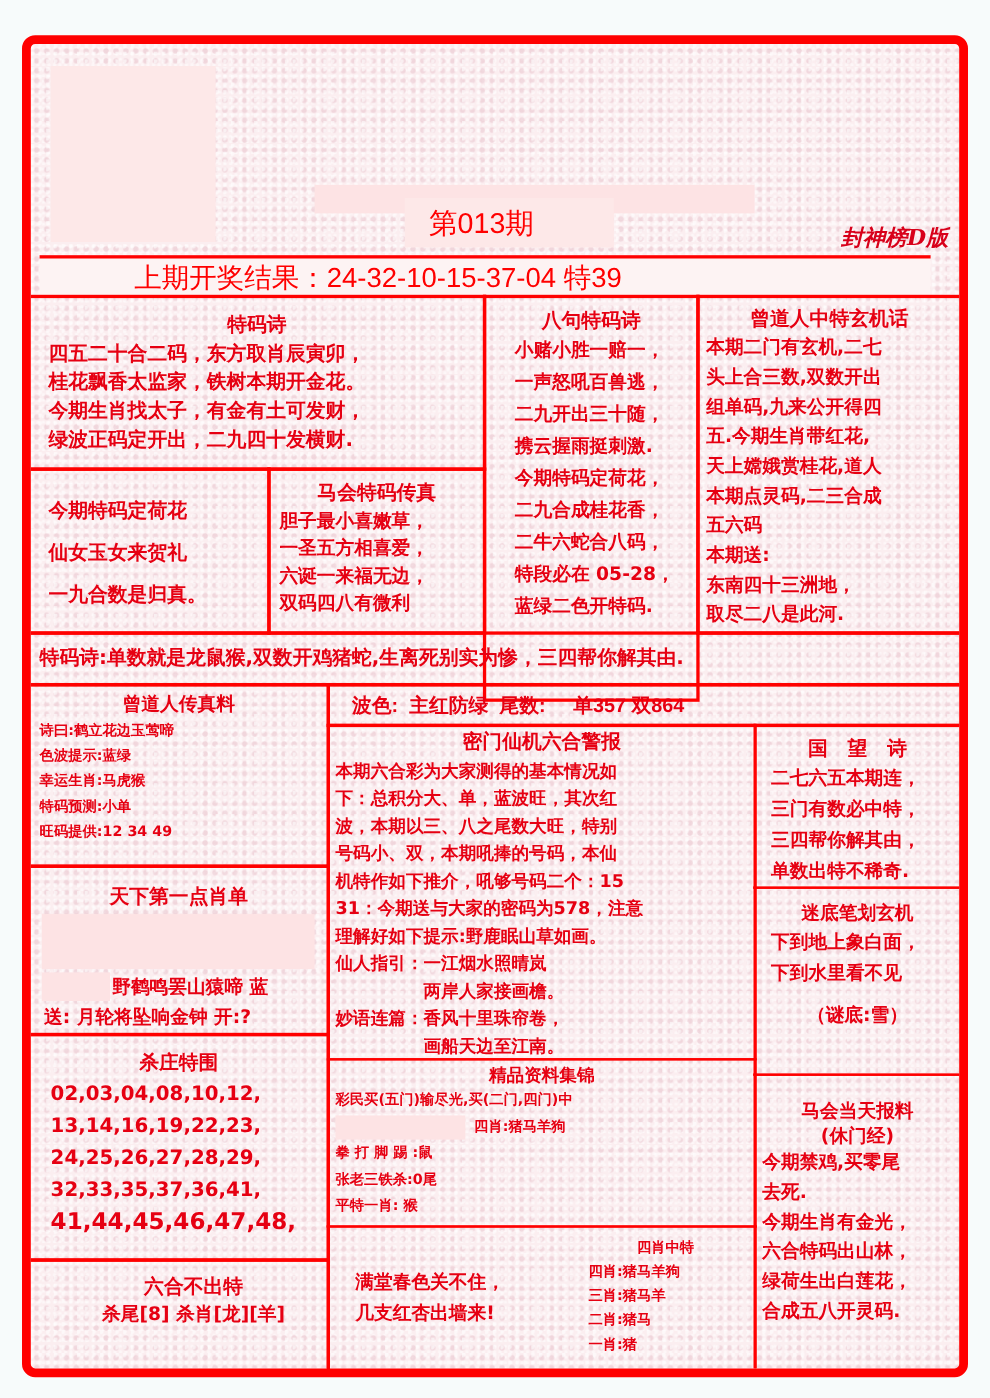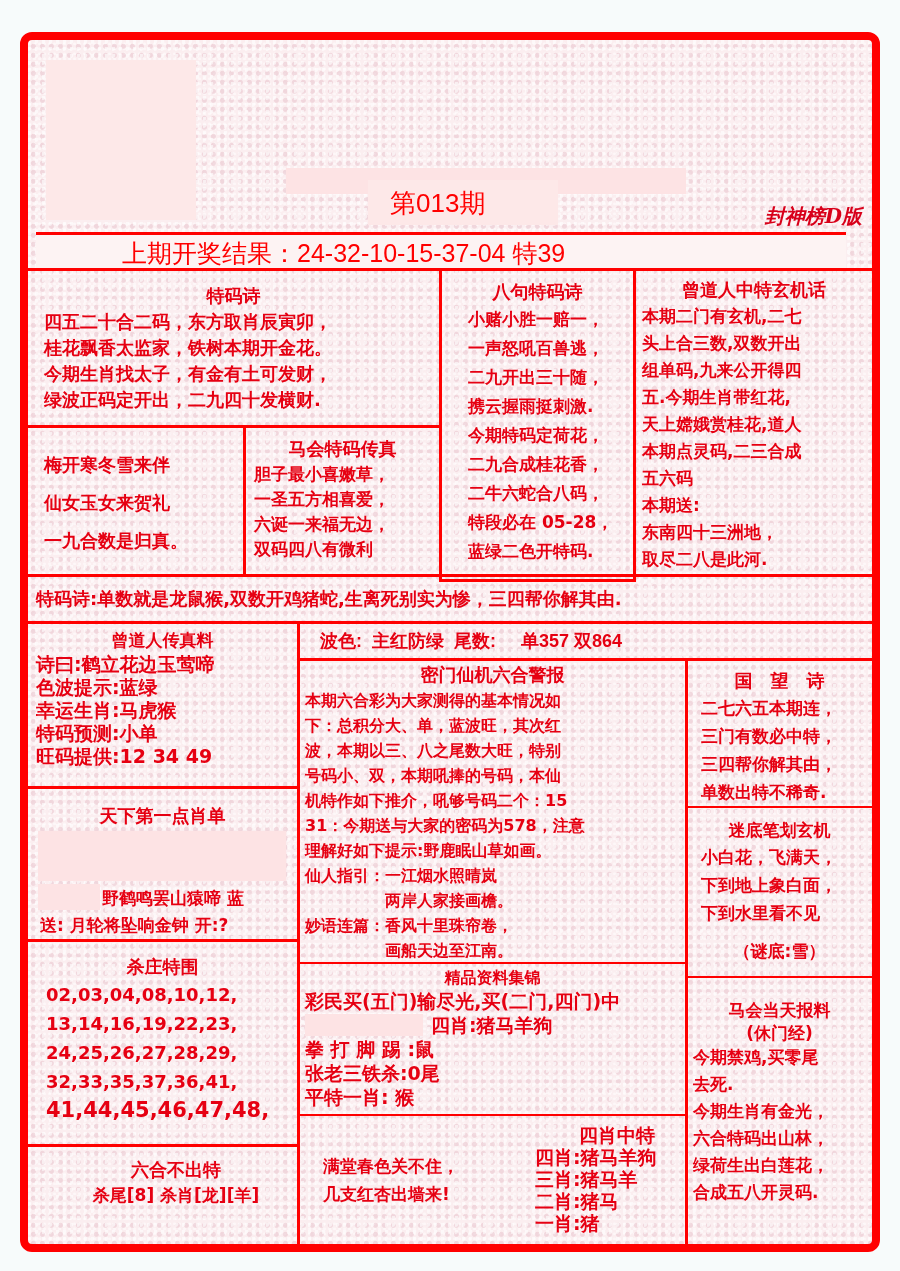--- a/index.html
+++ b/index.html
@@ -41,21 +41,21 @@
   .edition { position:absolute; right:10px; top:163px; font-size:20px; color:#d8001a; font-style:italic; font-weight:bold; font-family:"DejaVu Serif", serif; }
   .result {
     position:absolute; left:8px; top:192px; width:810px; height:36px;
     background:#fdf3f3; border-top:3px solid #ff0000;
     font-family:"Liberation Sans", sans-serif; font-size:25px; color:#ff0000;
     padding-left:86px; box-sizing:border-box; line-height:36px;
   }
   .fs17 { font-size:17px; line-height:25px; }
   .fs18 { font-size:18px; line-height:26px; }
   .fs16 { font-size:16px; line-height:23px; }
-  .fs15 { font-size:19px; line-height:23px; }
+  .fs15 { font-size:13px; line-height:23px; }
 </style>
 </head>
 <body>
 
 <div class="frame">
 
   <div class="cell header">
     <div class="logo-blur"></div>
     <div class="issue-bg"></div>
     <div class="issue-box"></div>
@@ -69,34 +69,34 @@
   <div class="cell" style="left:0;top:228px;width:414px;height:160px;border-left:none;">
     <div class="title fs18" style="margin-top:12px;">特码诗</div>
     <div class="line fs18" style="padding-left:16px;">四五二十合二码，东方取肖辰寅卯，</div>
     <div class="line fs18" style="padding-left:16px;">桂花飘香太监家，铁树本期开金花。</div>
     <div class="line fs18" style="padding-left:16px;">今期生肖找太子，有金有土可发财，</div>
     <div class="line fs18" style="padding-left:16px;">绿波正码定开出，二九四十发横财.</div>
   </div>
 
   <div class="cell" style="left:0;top:385px;width:218px;height:152px;border-left:none;">
     <div class="line fs18" style="padding:18px 0 0 16px; line-height:38px;">
-      <div>梅开寒冬雪来伴</div>
+      <div>今期特码定荷花</div>
       <div>仙女玉女来贺礼</div>
       <div>一九合数是归真。</div>
     </div>
   </div>
   <div class="cell" style="left:215px;top:385px;width:199px;height:152px;">
     <div class="title fs18" style="margin-top:8px;">马会特码传真</div>
     <div class="line fs17" style="padding-left:8px;">胆子最小喜嫩草，</div>
     <div class="line fs17" style="padding-left:8px;">一圣五方相喜爱，</div>
     <div class="line fs17" style="padding-left:8px;">六诞一来福无边，</div>
     <div class="line fs17" style="padding-left:8px;">双码四八有微利</div>
   </div>
 
-  <div class="cell" style="left:411px;top:228px;width:197px;height:314px;">
+  <div class="cell" style="left:411px;top:228px;width:197px;height:370px;">
     <div class="title fs18" style="margin-top:8px;">八句特码诗</div>
     <div style="padding-left:26px;">
       <div class="line fs17" style="line-height:29px;">小赌小胜一赔一，</div>
       <div class="line fs17" style="line-height:29px;">一声怒吼百兽逃，</div>
       <div class="line fs17" style="line-height:29px;">二九开出三十随，</div>
       <div class="line fs17" style="line-height:29px;">携云握雨挺刺激.</div>
       <div class="line fs17" style="line-height:29px;">今期特码定荷花，</div>
       <div class="line fs17" style="line-height:29px;">二九合成桂花香，</div>
       <div class="line fs17" style="line-height:29px;">二牛六蛇合八码，</div>
       <div class="line fs17" style="line-height:29px;">特段必在 05-28，</div>
@@ -217,21 +217,20 @@
       <div class="line fs17" style="line-height:28px;">二七六五本期连，</div>
       <div class="line fs17" style="line-height:28px;">三门有数必中特，</div>
       <div class="line fs17" style="line-height:28px;">三四帮你解其由，</div>
       <div class="line fs17" style="line-height:28px;">单数出特不稀奇.</div>
     </div>
   </div>
 
   <div class="cell thin" style="left:657px;top:766px;width:187px;height:172px;border-right:none;">
     <div class="title fs17" style="margin-top:10px;">迷底笔划玄机</div>
     <div style="padding-left:14px;">
-      <div class="line fs17" style="line-height:28px;">小白花，飞满天，</div>
       <div class="line fs17" style="line-height:28px;">下到地上象白面，</div>
       <div class="line fs17" style="line-height:28px;">下到水里看不见</div>
     </div>
     <div class="title fs17" style="margin-top:12px;">（谜底:雪）</div>
   </div>
 
   <div class="cell thin" style="left:657px;top:936px;width:187px;height:268px;border-right:none;border-bottom:none;">
     <div class="title fs17" style="margin-top:20px;line-height:24px;">马会当天报料</div>
     <div class="title fs17" style="line-height:22px;">(休门经)</div>
     <div style="padding-left:6px;">

